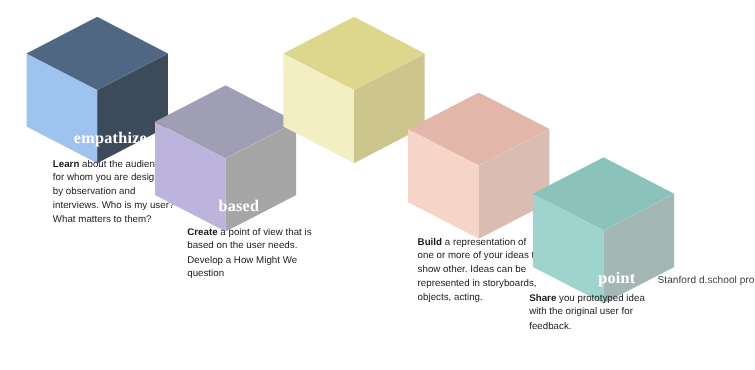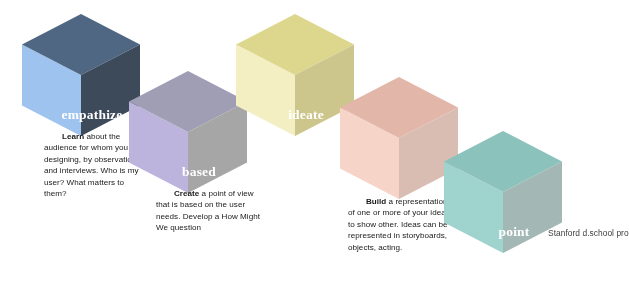--- a/index.html
+++ b/index.html
@@ -47,21 +47,20 @@
   .desc {
     position: absolute;
     font-family: "Liberation Sans", sans-serif;
     font-size: 8.1px;
     line-height: 11.4px;
     color: #1a1a1a;
     letter-spacing: 0.02px;
   }
   .desc b {
     font-weight: bold;
-    margin-left: 18px;
   }
   .caption {
     position: absolute;
     font-family: "Liberation Sans", sans-serif;
     font-size: 8.4px;
     color: #3f3f3f;
     letter-spacing: 0.05px;
     white-space: nowrap;
     padding-left: 40px;
   }
@@ -87,32 +86,32 @@
       </svg>
       <div class="cube-label">based</div>
     </div>
     <div class="desc" style="left: 156px; top: 188px; width: 104px;"><b>Create</b><span> a point of view that is based on the user needs. Develop a How Might We question</span></div>
     <div class="cube" style="left: 236px; top: 14px;">
       <svg viewBox="0 0 118 122">
         <polygon points="0,30.5 59,61 59,122 0,91.5" fill="#f4efc3"></polygon>
         <polygon points="0,30.5 59,0 118,30.5 59,61" fill="#ddd78d"></polygon>
         <polygon points="59,61 118,30.5 118,91.5 59,122" fill="#ccc68d"></polygon>
       </svg>
-      <div class="cube-label">ideate</div>
     </div>
     <div class="cube" style="left: 340px; top: 77px;">
       <svg viewBox="0 0 118 122">
         <polygon points="0,30.5 59,61 59,122 0,91.5" fill="#f6d4c7"></polygon>
         <polygon points="0,30.5 59,0 118,30.5 59,61" fill="#e2b6a8"></polygon>
         <polygon points="59,61 118,30.5 118,91.5 59,122" fill="#d9bdb2"></polygon>
       </svg>
     </div>
     <div class="desc" style="left: 348px; top: 196px; width: 104px;"><b>Build</b><span> a representation of one or more of your ideas to show other. Ideas can be represented in storyboards, objects, acting.</span></div>
     <div class="cube" style="left: 444px; top: 131px;">
       <svg viewBox="0 0 118 122">
         <polygon points="0,30.5 59,61 59,122 0,91.5" fill="#9fd3cd"></polygon>
         <polygon points="0,30.5 59,0 118,30.5 59,61" fill="#8bc2bc"></polygon>
         <polygon points="59,61 118,30.5 118,91.5 59,122" fill="#a3b7b4"></polygon>
       </svg>
       <div class="cube-label">point</div>
     </div>
+    <div class="desc" style="left: 441px; top: 243px; width: 104px;"><b>Share</b><span> you prototyped idea with the original user for feedback.</span></div>
     <div class="caption" style="left: 508px; top: 228px;">Stanford d.school process</div>
   </div>
 
 </body></html>

